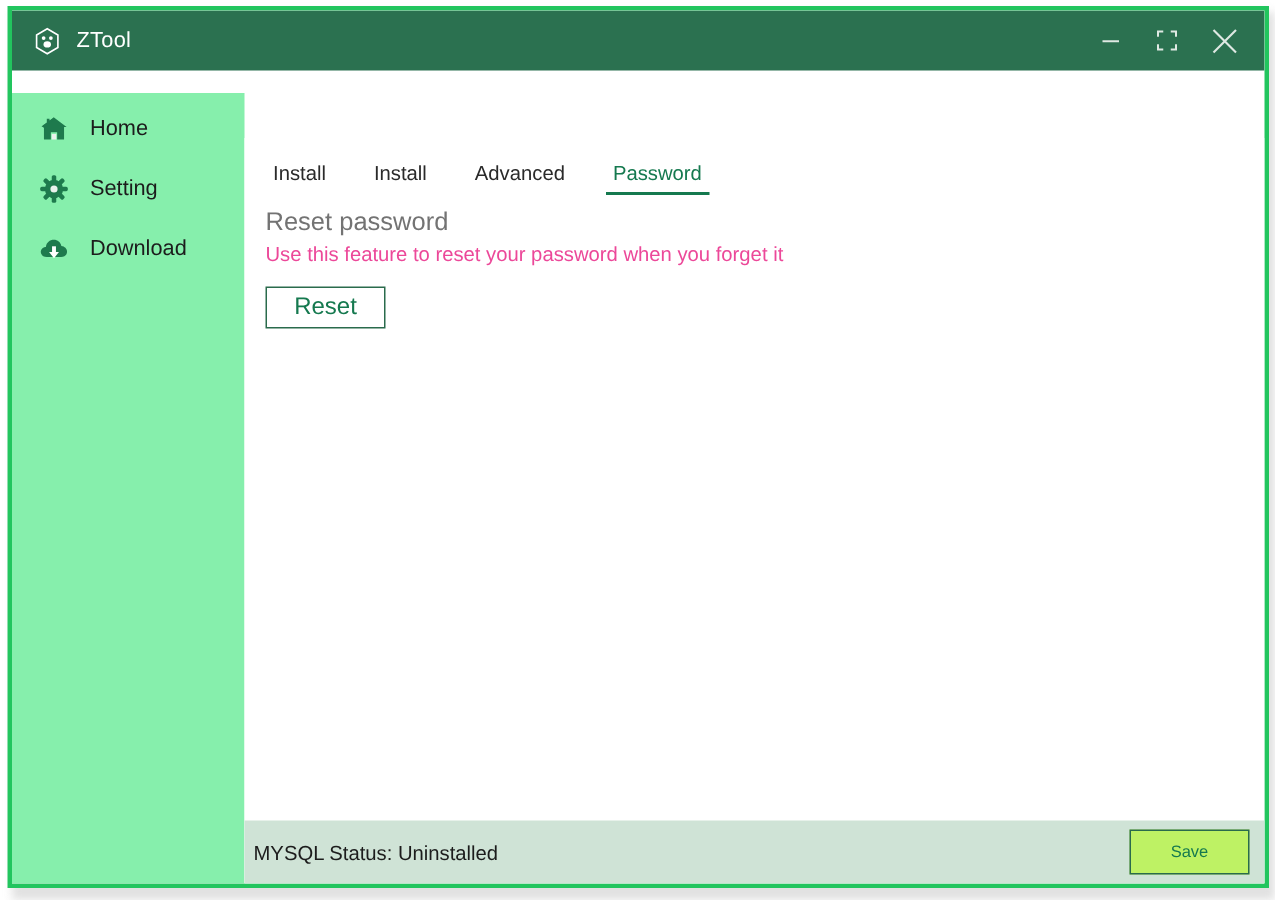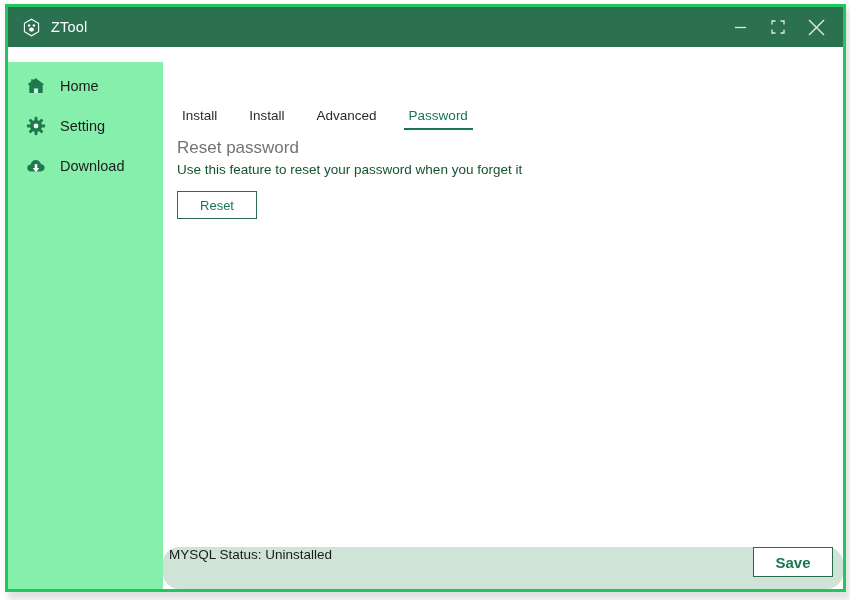--- a/index.html
+++ b/index.html
@@ -165,21 +165,21 @@
     min-height: 0;
   }
   #section-title {
     font-size: 17px;
     color: #737373;
     margin: 0 0 4px 0;
     font-weight: normal;
   }
   #section-desc {
     font-size: 13.5px;
-    color: #14532d;
+    color: #ec4899;
     margin: 0 0 14px 0;
   }
   #reset-input {
     display: block;
     width: 152px;
     border: none;
     border-bottom: 1px solid #c9c9c9;
     outline: none;
     background: transparent;
     font-family: "Liberation Sans", sans-serif;
@@ -190,52 +190,51 @@
     border-radius: 0;
   }
   #reset-input::placeholder { color: #adadad; }
   #reset-button {
     display: block;
     width: 80px; height: 28px;
     background: #ffffff;
     border: 1px solid #2a6b4c;
     color: #15794f;
     font-family: "Liberation Sans", sans-serif;
-    font-size: 13px;
+    font-size: 16px;
     cursor: default;
     border-radius: 0;
     padding: 0;
   }
 
   
   #statusbar {
     height: 42px;
     flex: 0 0 42px;
     background: #cfe3d6;
     display: flex;
+    align-items: center;
     padding: 0 10px 0 6px;
-    border-radius: 16px;
   }
   #status-text {
     font-size: 13.5px;
     color: #1c1c1c;
     white-space: nowrap;
   }
   #save-button {
     margin-left: auto;
     width: 80px; height: 30px;
-    background: #ffffff;
+    background: #bef264;
     border: 1px solid #2a6b4c;
     color: #15794f;
     font-family: "Liberation Sans", sans-serif;
-    font-size: 15px;
+    font-size: 11px;
     cursor: default;
     border-radius: 0;
     padding: 0;
-    font-weight: bold;
   }
 </style>
 </head>
 <body>
 
 <div id="page">
   <div id="shadow-layer"></div>
 
   <div id="window">
 

